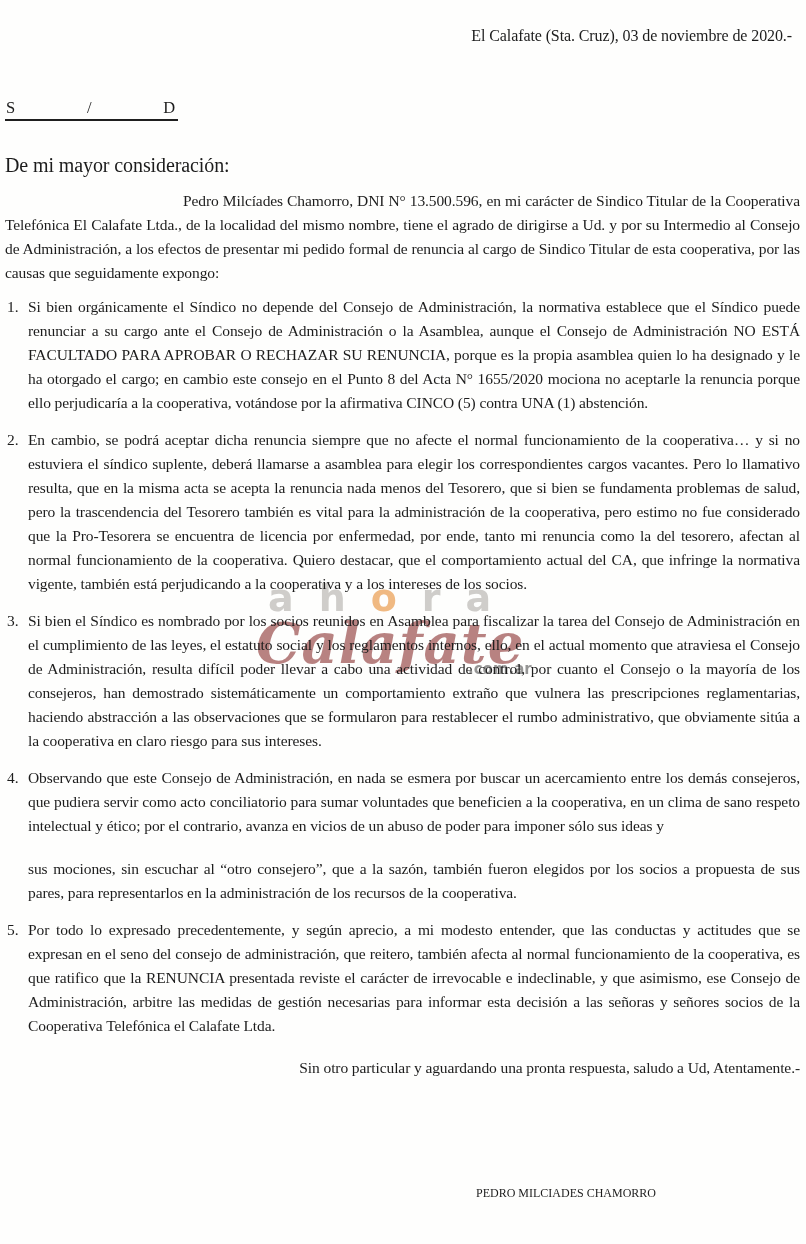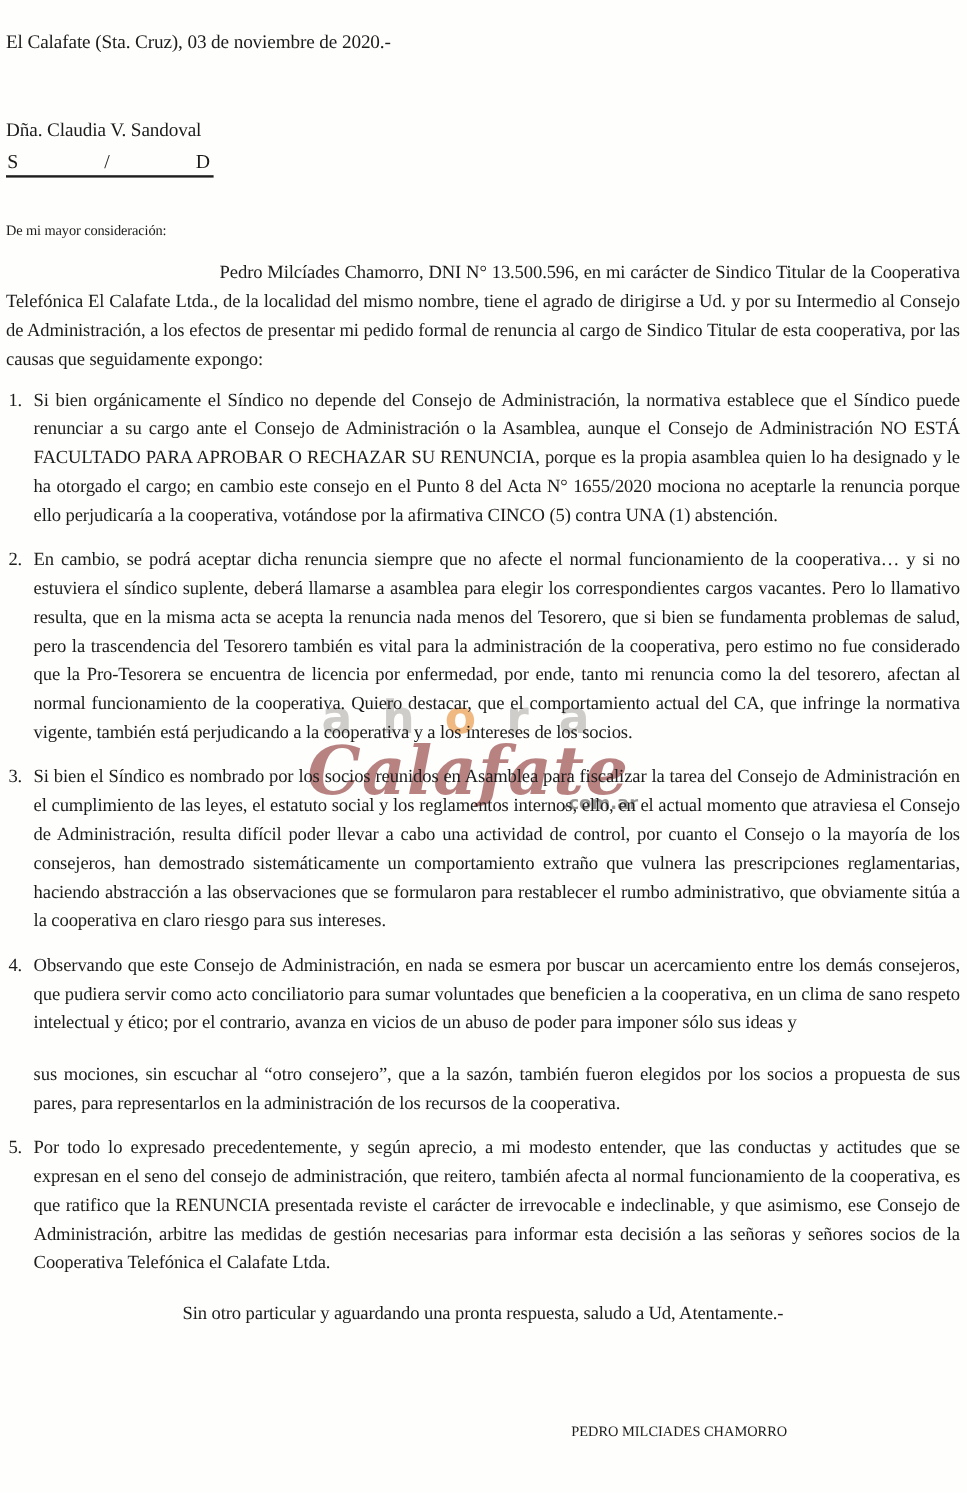--- a/index.html
+++ b/index.html
@@ -19,62 +19,63 @@
   .content {
     position: relative;
     z-index: 1;
     padding: 0 6px 0 5px;
     font-size: 15.5px;
     letter-spacing: -0.1px;
     line-height: 24px;
   }
   .date-line {
     margin-top: 24px;
+    text-align: right;
     padding-right: 8px;
     font-size: 16px;
   }
   .recipient-block {
     margin-top: 49px;
     font-size: 16px;
     line-height: 24px;
   }
   .sd-line {
     margin-top: 3px;
     width: 173px;
     display: flex;
     justify-content: space-between;
     border-bottom: 2px solid #1f1f1f;
     font-size: 16.5px;
     padding: 0 3px 1px 1px;
     line-height: 21px;
   }
   .salutation {
     margin-top: 32px;
-    font-size: 12px;
+    font-size: 20px;
   }
   .intro-paragraph {
     margin-top: 12px;
     text-align: justify;
     text-indent: 178px;
   }
   .items { margin-top: 10px; }
   .item {
     position: relative;
     padding-left: 23px;
     margin-bottom: 13px;
     text-align: justify;
   }
   .item-num {
     position: absolute;
     left: 2px; top: 0;
   }
   .item-p2 { margin-top: 19px; }
   .closing-line {
     margin-top: 18px;
-    text-align: center;
+    text-align: right;
     font-size: 15.5px;
     font-family: Liberation Serif, serif;
   }
   .signature-block {
     position: absolute;
     z-index: 1;
     left: 400px; top: 1181px;
     width: 332px;
     text-align: center;
     font-size: 12px;
@@ -125,21 +126,20 @@
     <div class="wm-ahora"><span>ah</span><span class="wm-o">o</span><span>ra</span></div>
     <div class="wm-calafate">Calafate</div>
     <div class="wm-suffix">.com.ar</div>
   </div>
 
   <div class="content">
 
     <p class="date-line">El Calafate (Sta. Cruz),  03 de noviembre de 2020.-</p>
 
     <div class="recipient-block">
-      <p>Dña. Claudia V. Sandoval</p>
       <div class="sd-line">
         <span>S</span>
         <span>/</span>
         <span>D</span>
       </div>
     </div>
 
     <p class="salutation">De mi mayor consideración:</p>
 
     <p class="intro-paragraph">Pedro Milcíades Chamorro, DNI N° 13.500.596, en mi carácter de Sindico Titular de la Cooperativa Telefónica El Calafate Ltda., de la localidad del mismo nombre, tiene el agrado de dirigirse a Ud. y por su Intermedio al Consejo de Administración, a los efectos de presentar mi pedido formal de renuncia al cargo de Sindico Titular de esta cooperativa, por las causas que seguidamente expongo:</p>

